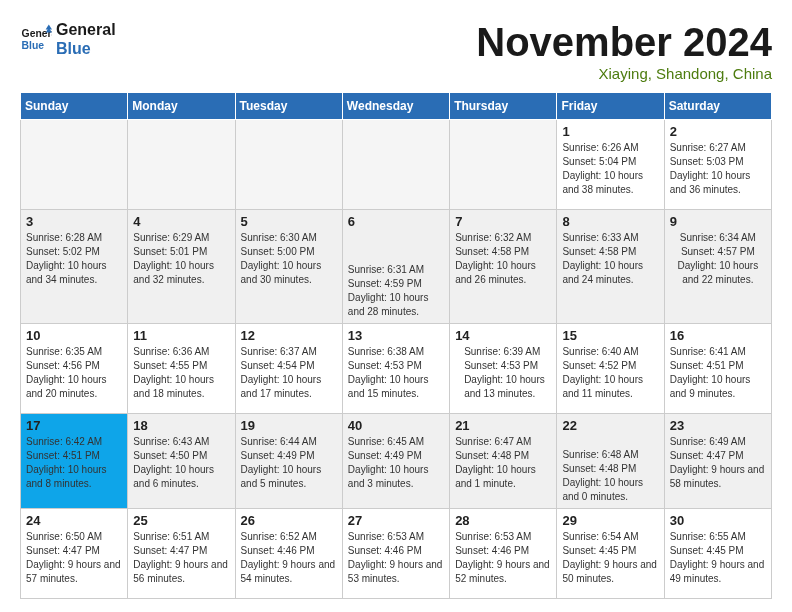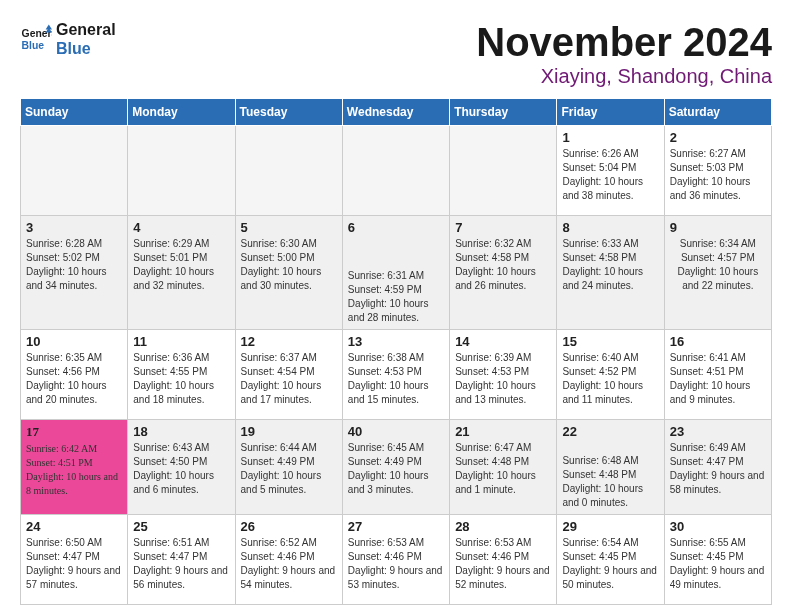--- a/index.html
+++ b/index.html
@@ -27,22 +27,22 @@
     }
     .title-area {
       text-align: right;
     }
     .month-title {
       font-size: 40px;
       font-weight: bold;
       color: #1a1a1a;
     }
     .subtitle {
-      font-size: 20px;
-      color: #701a75;
+      font-size: 15px;
+      color: #4d7c0f;
     }
     table {
       width: 100%;
       border-collapse: collapse;
       table-layout: fixed;
     }
     th {
       background-color: #2a6db5;
       color: #fff;
       font-size: 12px;
@@ -198,39 +198,39 @@
 Daylight: 10 hours and 17 minutes.</div>
         </td>
         <td>
           <div class="day-num">13</div>
           <div class="cell-content" style="white-space: pre-line;">Sunrise: 6:38 AM
 Sunset: 4:53 PM
 Daylight: 10 hours and 15 minutes.</div>
         </td>
         <td>
           <div class="day-num">14</div>
-          <div class="cell-content" style="white-space: pre-line;">Sunrise: 6:39 AM
+          <div class="cell-content" style="white-space: pre-line; margin-left: 9px;">Sunrise: 6:39 AM
 Sunset: 4:53 PM
 Daylight: 10 hours and 13 minutes.</div>
         </td>
         <td>
           <div class="day-num">15</div>
           <div class="cell-content" style="white-space: pre-line;">Sunrise: 6:40 AM
 Sunset: 4:52 PM
 Daylight: 10 hours and 11 minutes.</div>
         </td>
         <td>
           <div class="day-num">16</div>
           <div class="cell-content" style="white-space: pre-line;">Sunrise: 6:41 AM
 Sunset: 4:51 PM
 Daylight: 10 hours and 9 minutes.</div>
         </td>
       </tr>
       <tr>
-        <td style="background: #ec4899; font-family: Liberation Serif, serif;">
+        <td style="background: #0ea5e9;">
           <div class="day-num">17</div>
           <div class="cell-content" style="white-space: pre-line;">Sunrise: 6:42 AM
 Sunset: 4:51 PM
 Daylight: 10 hours and 8 minutes.</div>
         </td>
         <td style="background: rgb(240, 240, 240);">
           <div class="day-num">18</div>
           <div class="cell-content" style="white-space: pre-line;">Sunrise: 6:43 AM
 Sunset: 4:50 PM
 Daylight: 10 hours and 6 minutes.</div>

